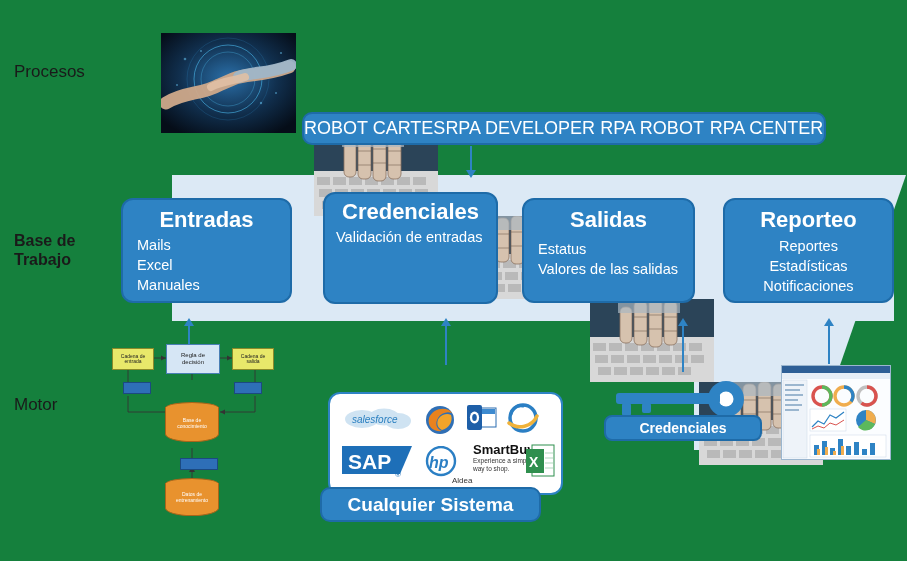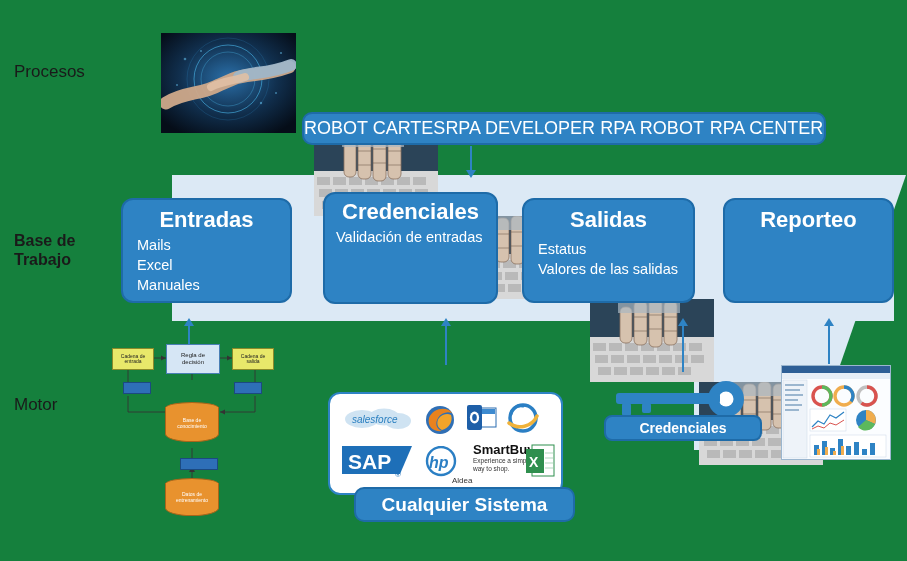--- a/index.html
+++ b/index.html
@@ -429,20 +429,25 @@
   <div class="abs bluebox" style="left:522px; top:198px; width:173px; height:105px;">
     <div class="title">Salidas</div>
     <div class="items" style="padding-top:8px;">
       <div>Estatus</div>
       <div>Valores de las salidas</div>
     </div>
   </div>
 
   <div class="abs bluebox" style="left:723px; top:198px; width:171px; height:105px;">
     <div class="title">Reporteo</div>
+    <div class="items centered" style="padding-top:5px;">
+      <div>Reportes</div>
+      <div>Estadísticas</div>
+      <div>Notificaciones</div>
+    </div>
   </div>
 
   <div class="arrow-v" style="left:188px; top:324px; height:28px;"></div>
   <div class="arrow-head-up" style="left:184px; top:318px;"></div>
 
   <div class="arrow-v" style="left:445px; top:324px; height:41px;"></div>
   <div class="arrow-head-up" style="left:441px; top:318px;"></div>
 
   <div class="arrow-v" style="left:682px; top:324px; height:48px;"></div>
   <div class="arrow-head-up" style="left:678px; top:318px;"></div>
@@ -597,21 +602,21 @@
         <g stroke="#9ccfae" stroke-width="0.8">
           <line x1="19" y1="9" x2="27" y2="9"></line>
             <line x1="19" y1="14" x2="27" y2="14"></line>
           <line x1="19" y1="19" x2="27" y2="19"></line>
             <line x1="19" y1="24" x2="27" y2="24"></line>
         </g>
       </svg>
     </div>
   </div>
 
-  <div class="abs sysbox" style="left:354px; top:487px; width:221px; height:35px;">
+  <div class="abs sysbox" style="left:320px; top:487px; width:221px; height:35px;">
     <span>Cualquier Sistema</span>
   </div>
 
   <div class="abs" style="left:608px; top:375px; width:148px; height:50px;">
     <svg width="148" height="50" viewBox="0 0 148 50">
       <g fill="#2e83c4">
         <circle cx="118" cy="24" r="18"></circle>
         <circle cx="118" cy="24" r="7.5" fill="#ffffff"></circle>
         <rect x="8" y="18" width="104" height="11" rx="3"></rect>
         <rect x="14" y="28" width="9" height="13" rx="2"></rect>

